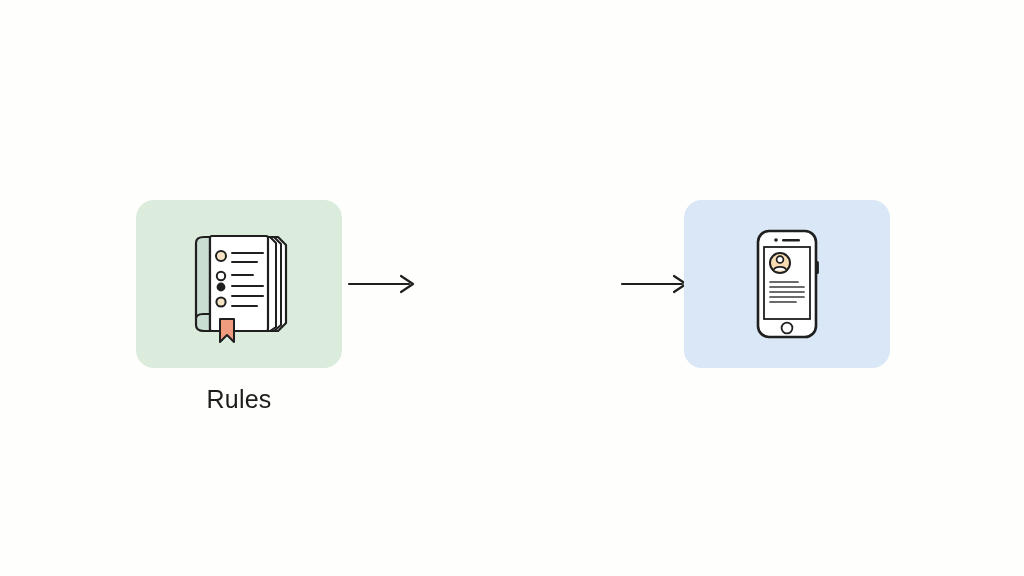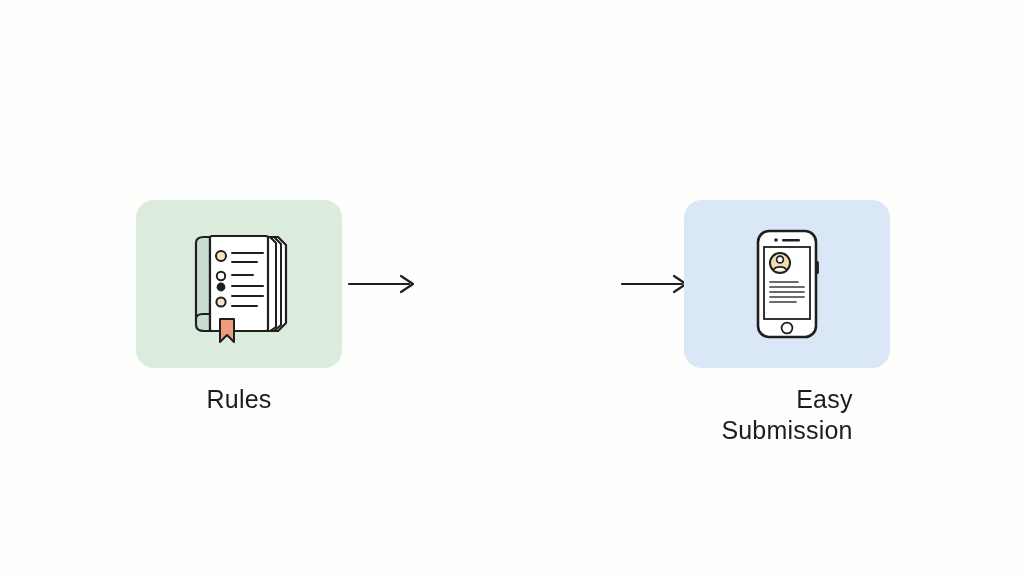--- a/index.html
+++ b/index.html
@@ -42,21 +42,21 @@
   }
   .card-rules      { background: #dcecdc; }
   .card-incentives { background: #fcedcf; }
   .card-submission { background: #dae7f7; }
 
   .step-label {
     margin-top: 16px;
     font-size: 25px;
     line-height: 31px;
     color: #1c1c1c;
-    text-align: right;
+    text-align: left;
     letter-spacing: 0.2px;
     font-family: "Liberation Sans", sans-serif;
     white-space: pre-line;
   }
 
   .arrow {
     position: absolute;
     top: 272px;
     width: 74px;
     height: 24px;
@@ -136,17 +136,15 @@
 
         <line x1="48" y1="63" x2="76" y2="63" stroke="#3a3a3a" stroke-width="1.7" stroke-linecap="round"></line>
         <line x1="48" y1="68" x2="82" y2="68" stroke="#3a3a3a" stroke-width="1.7" stroke-linecap="round"></line>
         <line x1="48" y1="73" x2="82" y2="73" stroke="#3a3a3a" stroke-width="1.7" stroke-linecap="round"></line>
         <line x1="48" y1="78" x2="82" y2="78" stroke="#3a3a3a" stroke-width="1.7" stroke-linecap="round"></line>
         <line x1="48" y1="83" x2="74" y2="83" stroke="#3a3a3a" stroke-width="1.7" stroke-linecap="round"></line>
 
         <circle cx="65" cy="109" r="5.4" fill="#ffffff" stroke="#1f1f1f" stroke-width="1.8"></circle>
       </svg>
     </div>
-    <div class="step-label">Easy
-Submission</div>
   </div>
 
 </div>
 
 </body></html>

